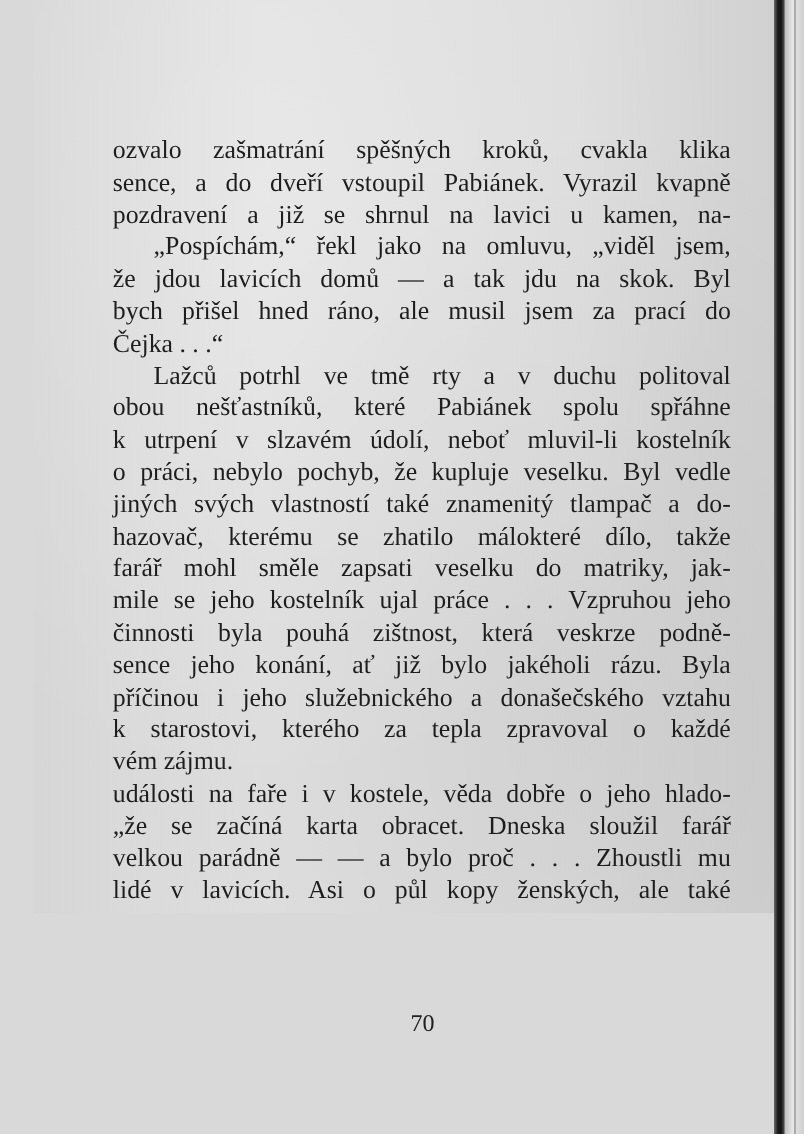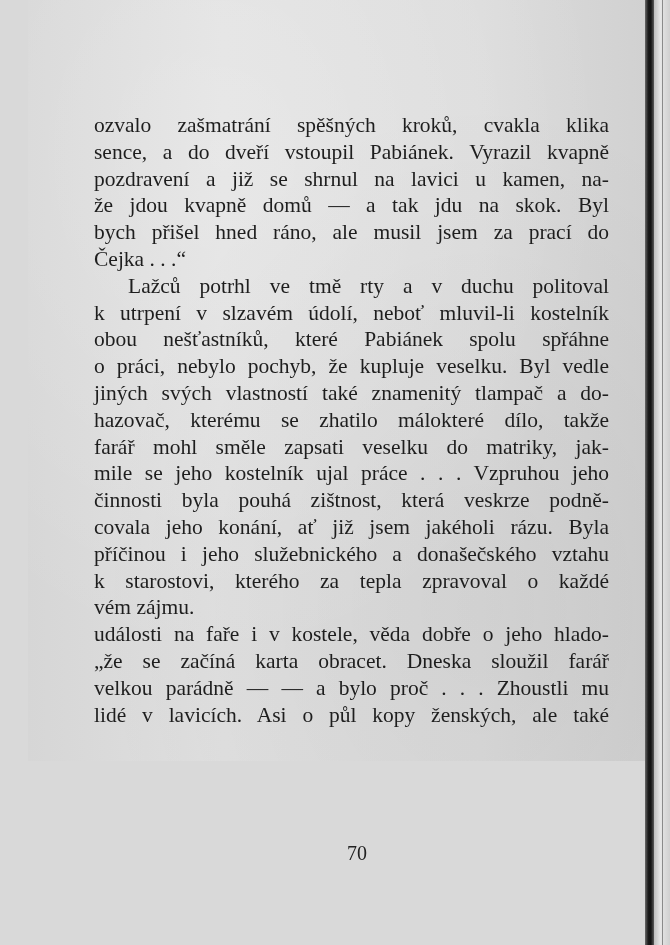--- a/index.html
+++ b/index.html
@@ -71,46 +71,47 @@
       text-align-last: left;
     }
     .line.indent {
       padding-left: 34px;
     }
     .page-number {
       position: absolute;
       left: 314px;
       top: 842px;
       width: 30px;
-      text-align: center;
+      text-align: left;
       font-size: 20px;
       color: #222;
     }
   </style>
 </head>
 <body>
 
 <div class="page">
   <div class="text-block" id="text-block">
       <span class="line">ozvalo zašmatrání spěšných kroků, cvakla klika</span>
       <span class="line">sence, a do dveří vstoupil Pabiánek. Vyrazil kvapně</span>
       <span class="line">pozdravení a již se shrnul na lavici u kamen, na-</span>
-      <span class="line">že jdou kvapně domů — a tak jdu na skok. Byl</span>
+      <span class="line indent">„Pospíchám,“ řekl jako na omluvu, „viděl jsem,</span>
+      <span class="line">že jdou lavicích domů — a tak jdu na skok. Byl</span>
       <span class="line">bych přišel hned ráno, ale musil jsem za prací do</span>
       <span class="line last">Čejka . . .“</span>
       <span class="line indent">Lažců potrhl ve tmě rty a v duchu politoval</span>
+      <span class="line">obou nešťastníků, které Pabiánek spolu spřáhne</span>
       <span class="line">k utrpení v slzavém údolí, neboť mluvil-li kostelník</span>
-      <span class="line">obou nešťastníků, které Pabiánek spolu spřáhne</span>
       <span class="line">o práci, nebylo pochyb, že kupluje veselku. Byl vedle</span>
       <span class="line">jiných svých vlastností také znamenitý tlampač a do-</span>
       <span class="line">hazovač, kterému se zhatilo málokteré dílo, takže</span>
       <span class="line">farář mohl směle zapsati veselku do matriky, jak-</span>
       <span class="line">mile se jeho kostelník ujal práce . . . Vzpruhou jeho</span>
       <span class="line">činnosti byla pouhá zištnost, která veskrze podně-</span>
-      <span class="line">covala jeho konání, ať již jsem jakéholi rázu. Byla</span>
+      <span class="line">sence jeho konání, ať již bylo jakéholi rázu. Byla</span>
       <span class="line">příčinou i jeho služebnického a donašečského vztahu</span>
       <span class="line">k starostovi, kterého za tepla zpravoval o každé</span>
       <span class="line last">vém zájmu.</span>
       <span class="line">události na faře i v kostele, věda dobře o jeho hlado-</span>
       <span class="line">„že se začíná karta obracet. Dneska sloužil farář</span>
       <span class="line">velkou parádně — — a bylo proč . . . Zhoustli mu</span>
       <span class="line">lidé v lavicích. Asi o půl kopy ženských, ale také</span>
     </div>
   <div class="page-number">70</div>
 </div>

